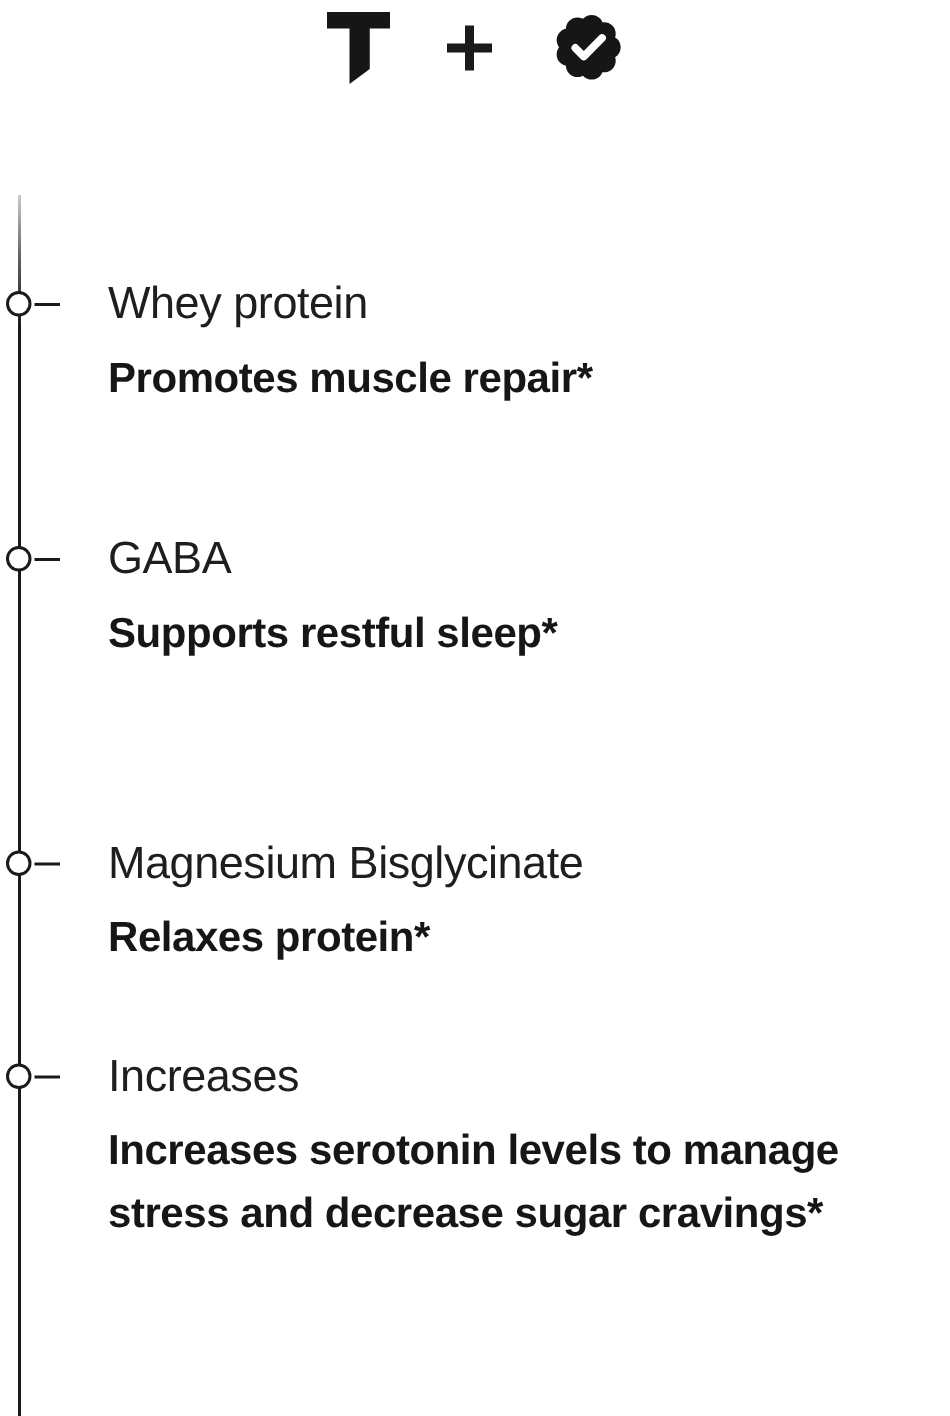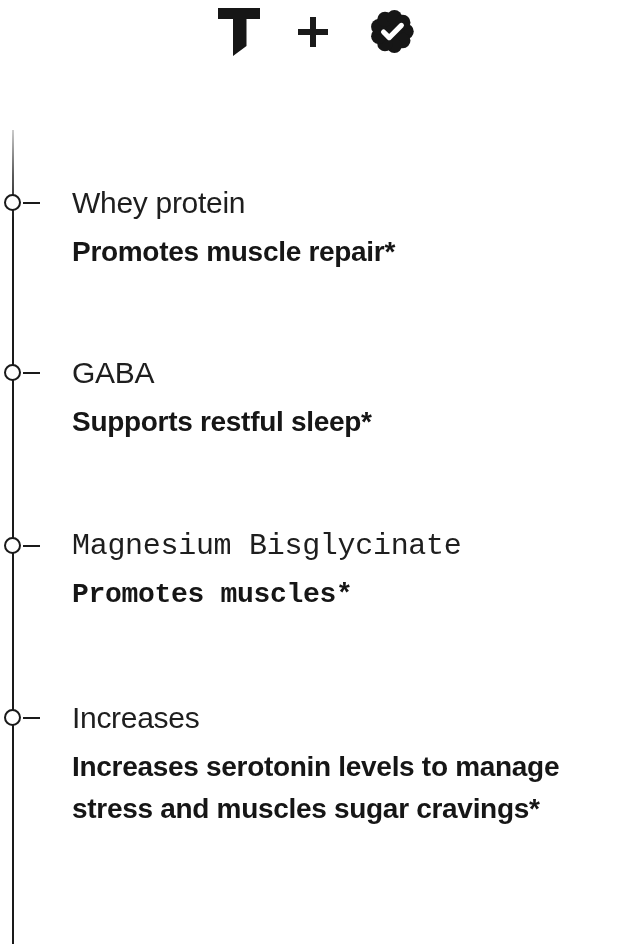--- a/index.html
+++ b/index.html
@@ -20,21 +20,21 @@
   .plus-icon{display:block;margin-left:37px;}
   .badge-icon{display:block;margin-left:40px;}
   
   .timeline-line{
     position:absolute;left:12px;top:130px;bottom:0;width:2px;
     background:linear-gradient(to bottom,#cccccc 0px,#5a5a5a 45px,#1a1a1a 90px);
   }
   .item{position:absolute;left:0;width:633px;padding-left:72px;box-sizing:border-box;}
   .item-1{top:186px;}
   .item-2{top:356px;}
-  .item-3{top:529px;font-family:Liberation Mono, monospace;}
+  .item-3{top:559px;}
   .item-4{top:701px;}
   .node{
     position:absolute;left:4px;top:8px;
     width:13px;height:13px;border-radius:50%;
     border:2.5px solid #1a1a1a;background:#ffffff;
     box-sizing:content-box;
   }
   .tick{
     position:absolute;left:23px;top:16px;width:17px;height:2px;background:#1a1a1a;
   }
@@ -91,23 +91,23 @@
     <span class="node"></span>
     <span class="tick"></span>
     <div class="ing-name">Whey protein</div>
     <div class="ing-benefit">Promotes muscle repair*</div>
   </div>
 
   <div class="item item-3">
     <span class="node"></span>
     <span class="tick"></span>
     <div class="ing-name">Magnesium Bisglycinate</div>
-    <div class="ing-benefit">Promotes muscles*</div>
+    <div class="ing-benefit">Relaxes protein*</div>
   </div>
 
   <div class="item item-4">
     <span class="node"></span>
     <span class="tick"></span>
     <div class="ing-name">Increases</div>
-    <div class="ing-benefit">Increases serotonin levels to manage stress and muscles sugar cravings*</div>
+    <div class="ing-benefit">Increases serotonin levels to manage stress and decrease sugar cravings*</div>
   </div>
 
 </div>
 
 </body></html>

